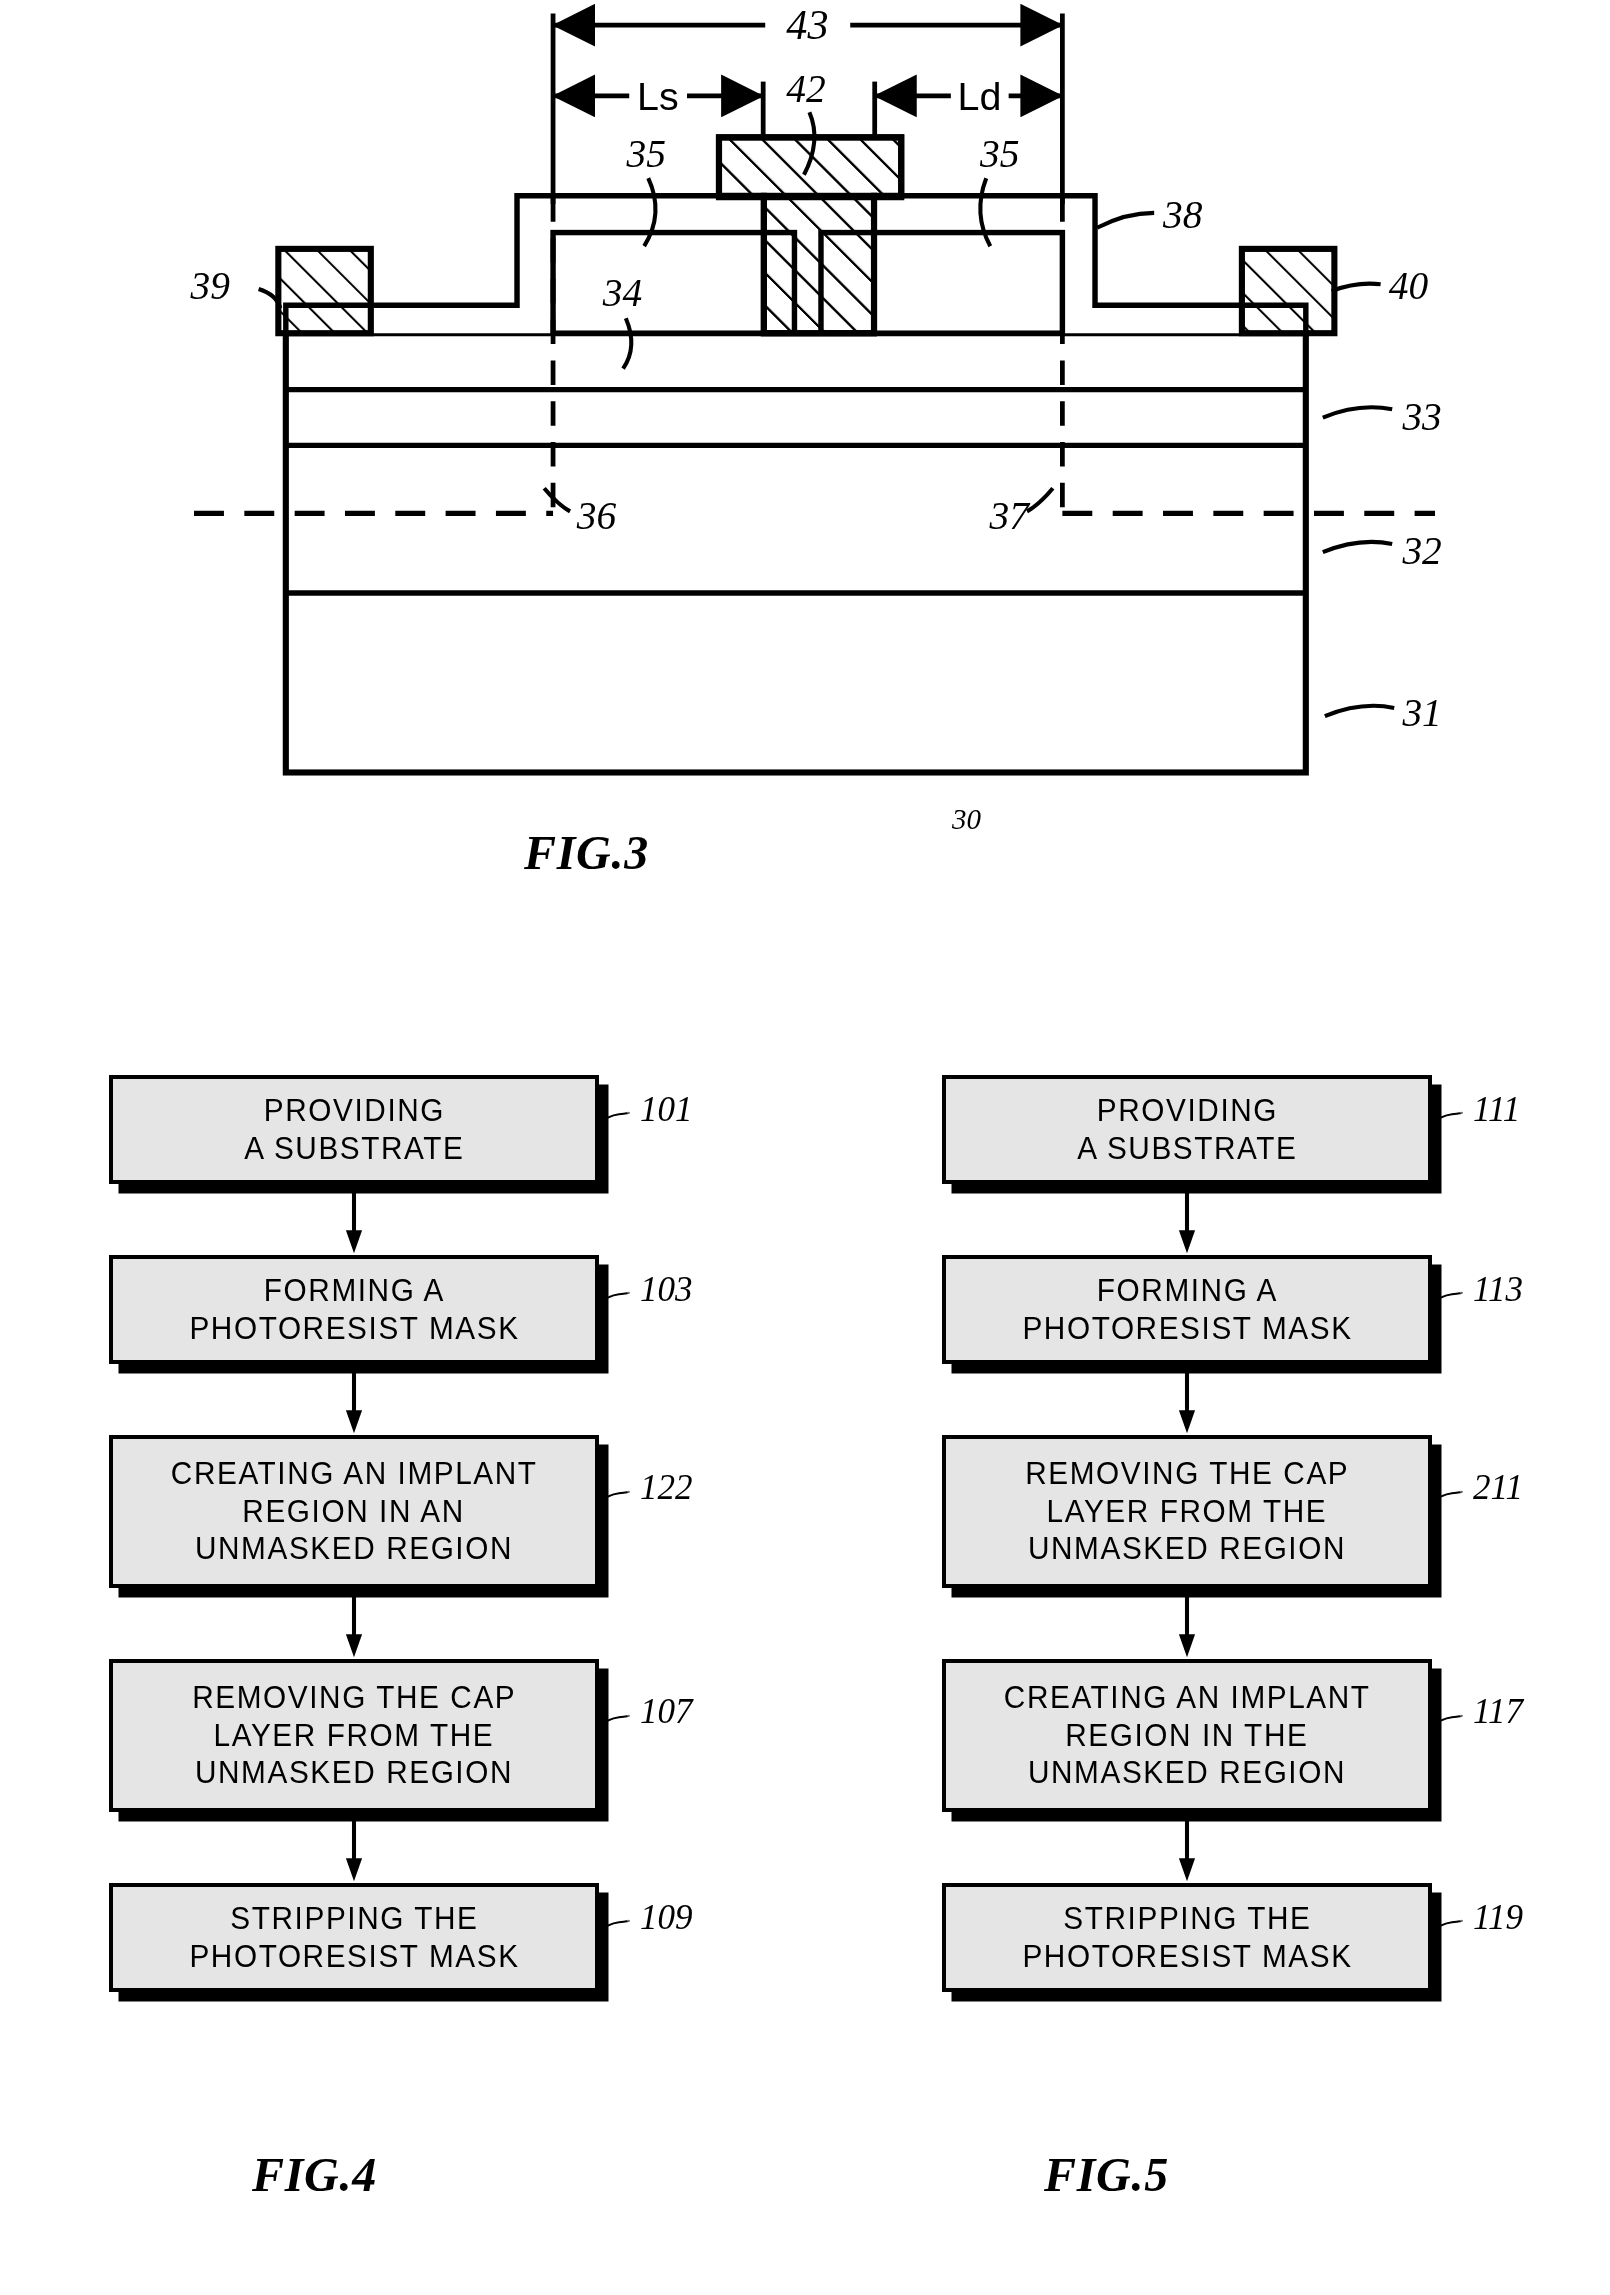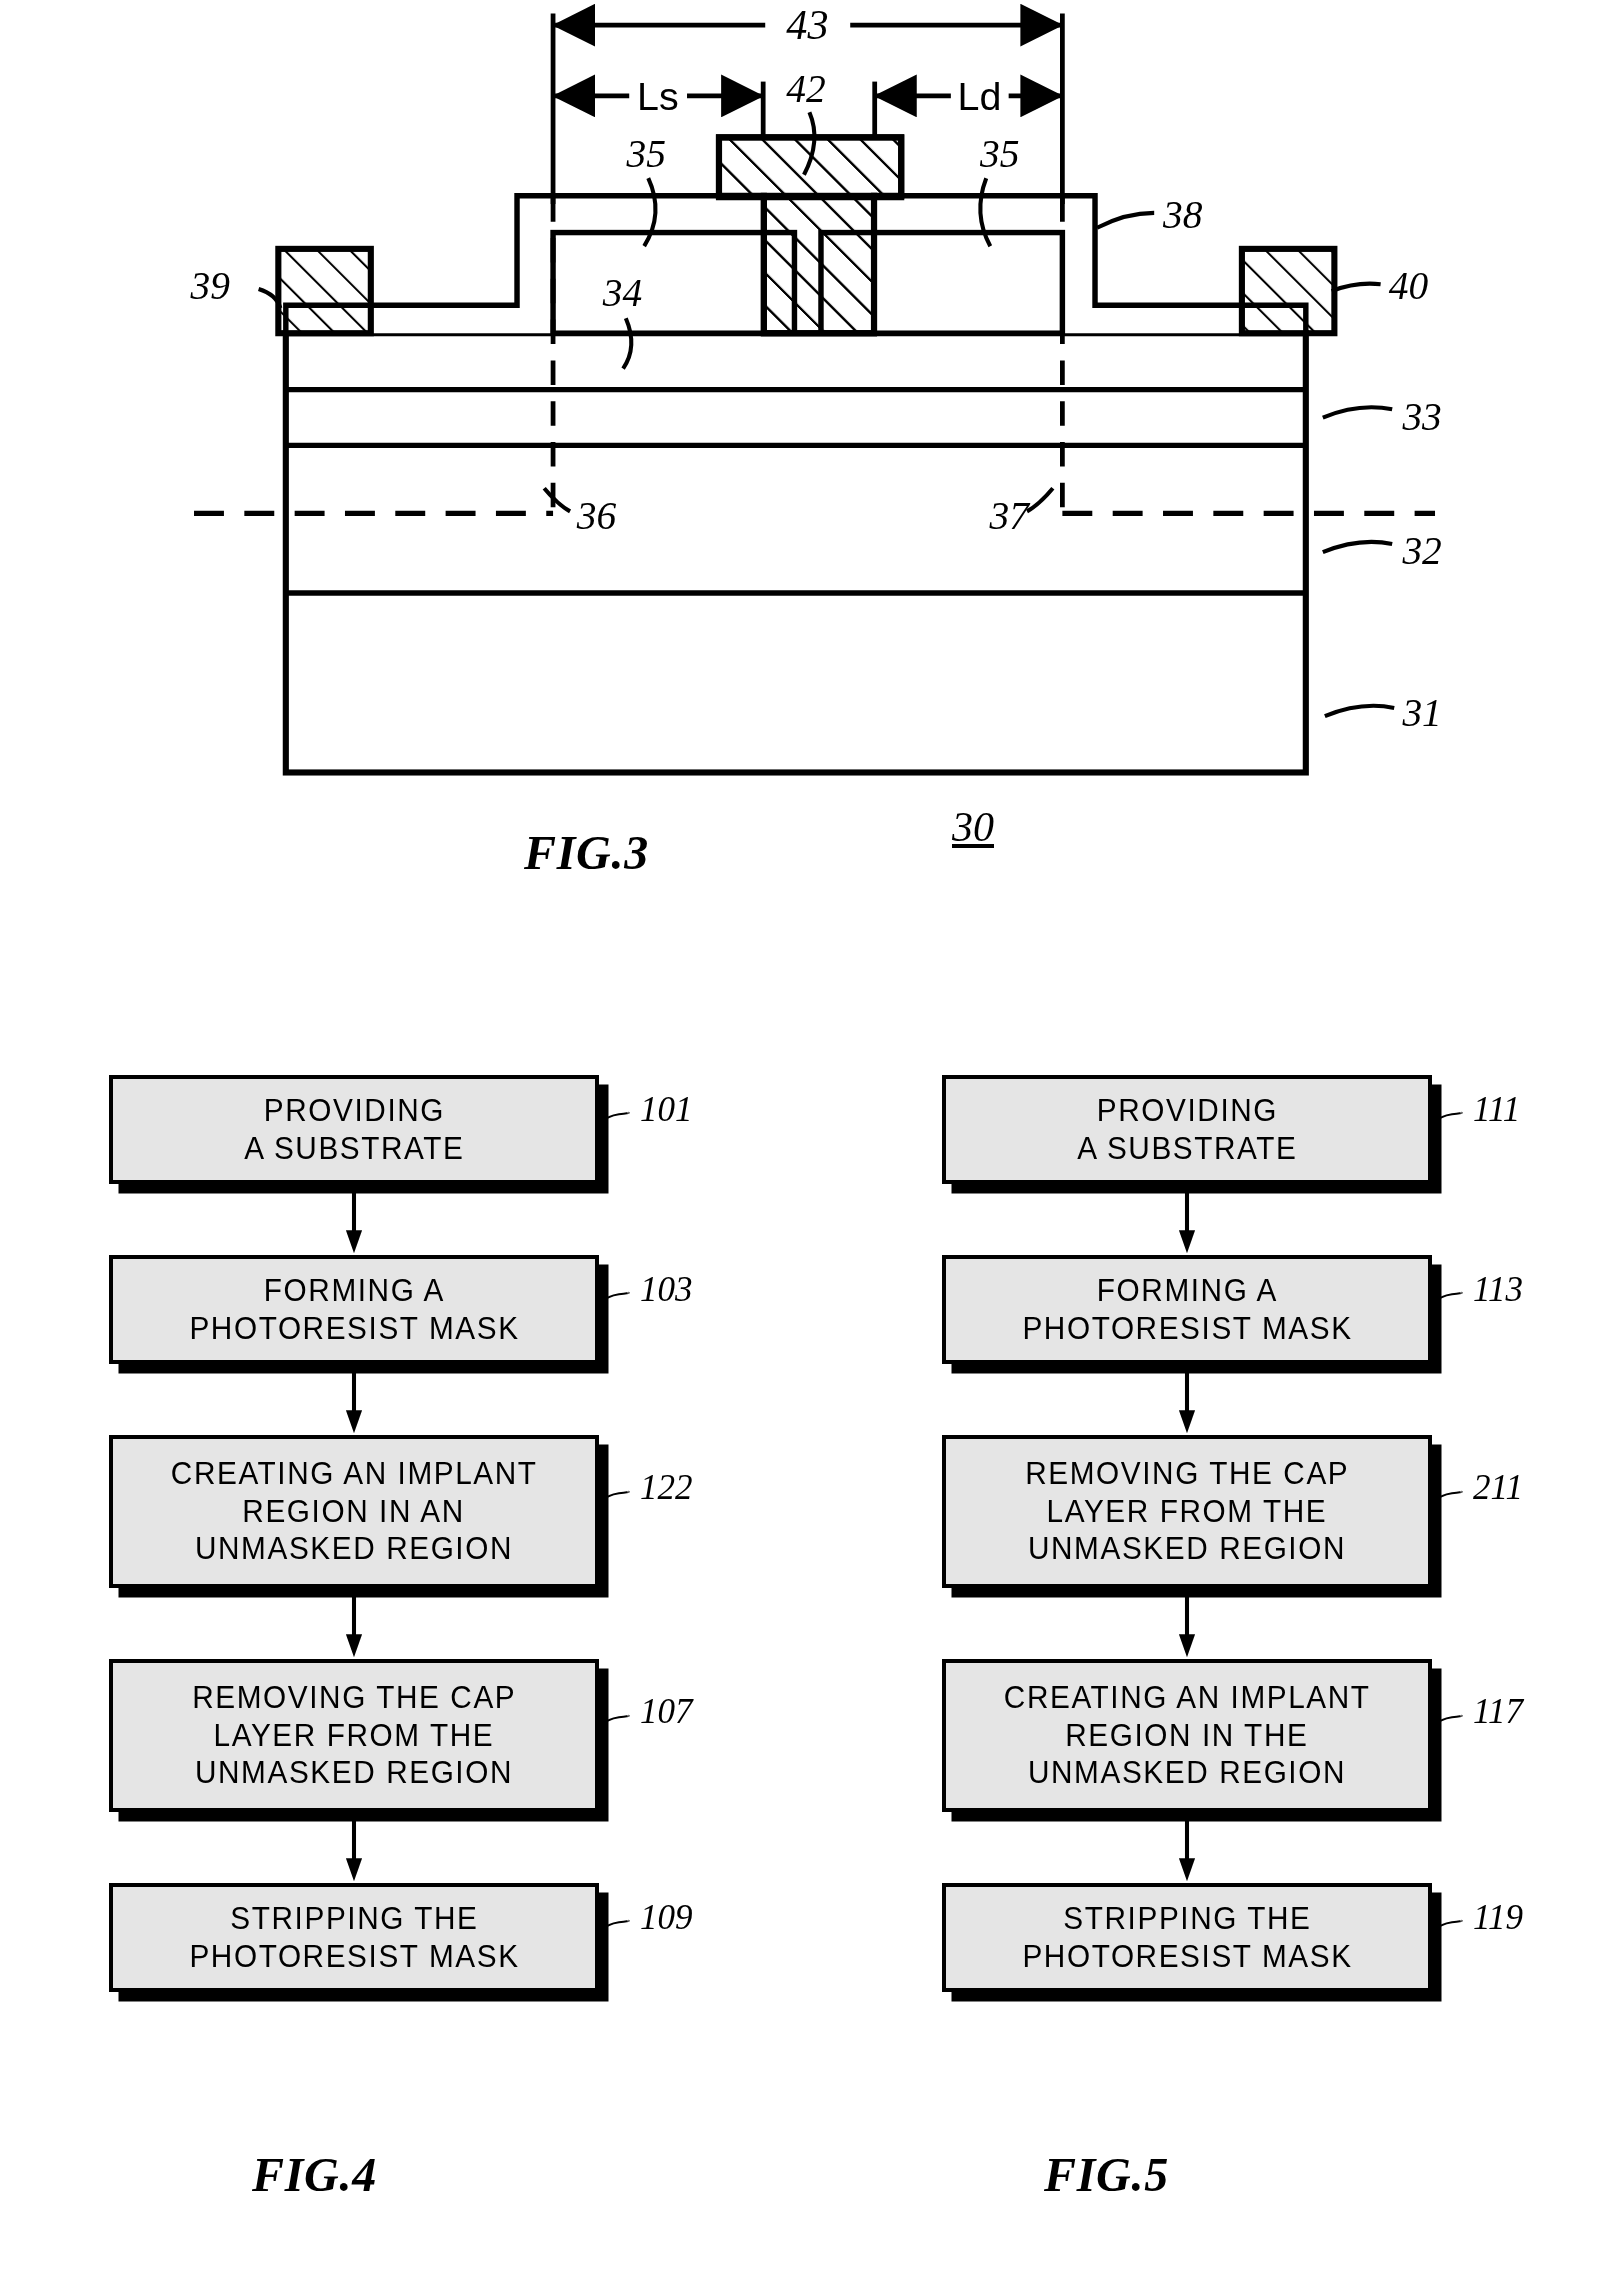--- a/index.html
+++ b/index.html
@@ -36,22 +36,21 @@
     white-space: nowrap;
   }
   #fig3-caption { left: 524px; top: 825px; }
   #fig4-caption { left: 252px; top: 2147px; }
   #fig5-caption { left: 1044px; top: 2147px; }
 
   .ref-underlined {
     position: absolute;
     font-family: "Liberation Serif", serif;
     font-style: italic;
-    font-size: 42px;
-    text-decoration: underline;
+    font-size: 29px;
     white-space: nowrap;
   }
   #ref-30 { left: 952px; top: 803px; }
 
   
   .flow-col {
     position: absolute;
     width: 490px;
   }
   #flow-left  { left: 109px; top: 1075px; }

